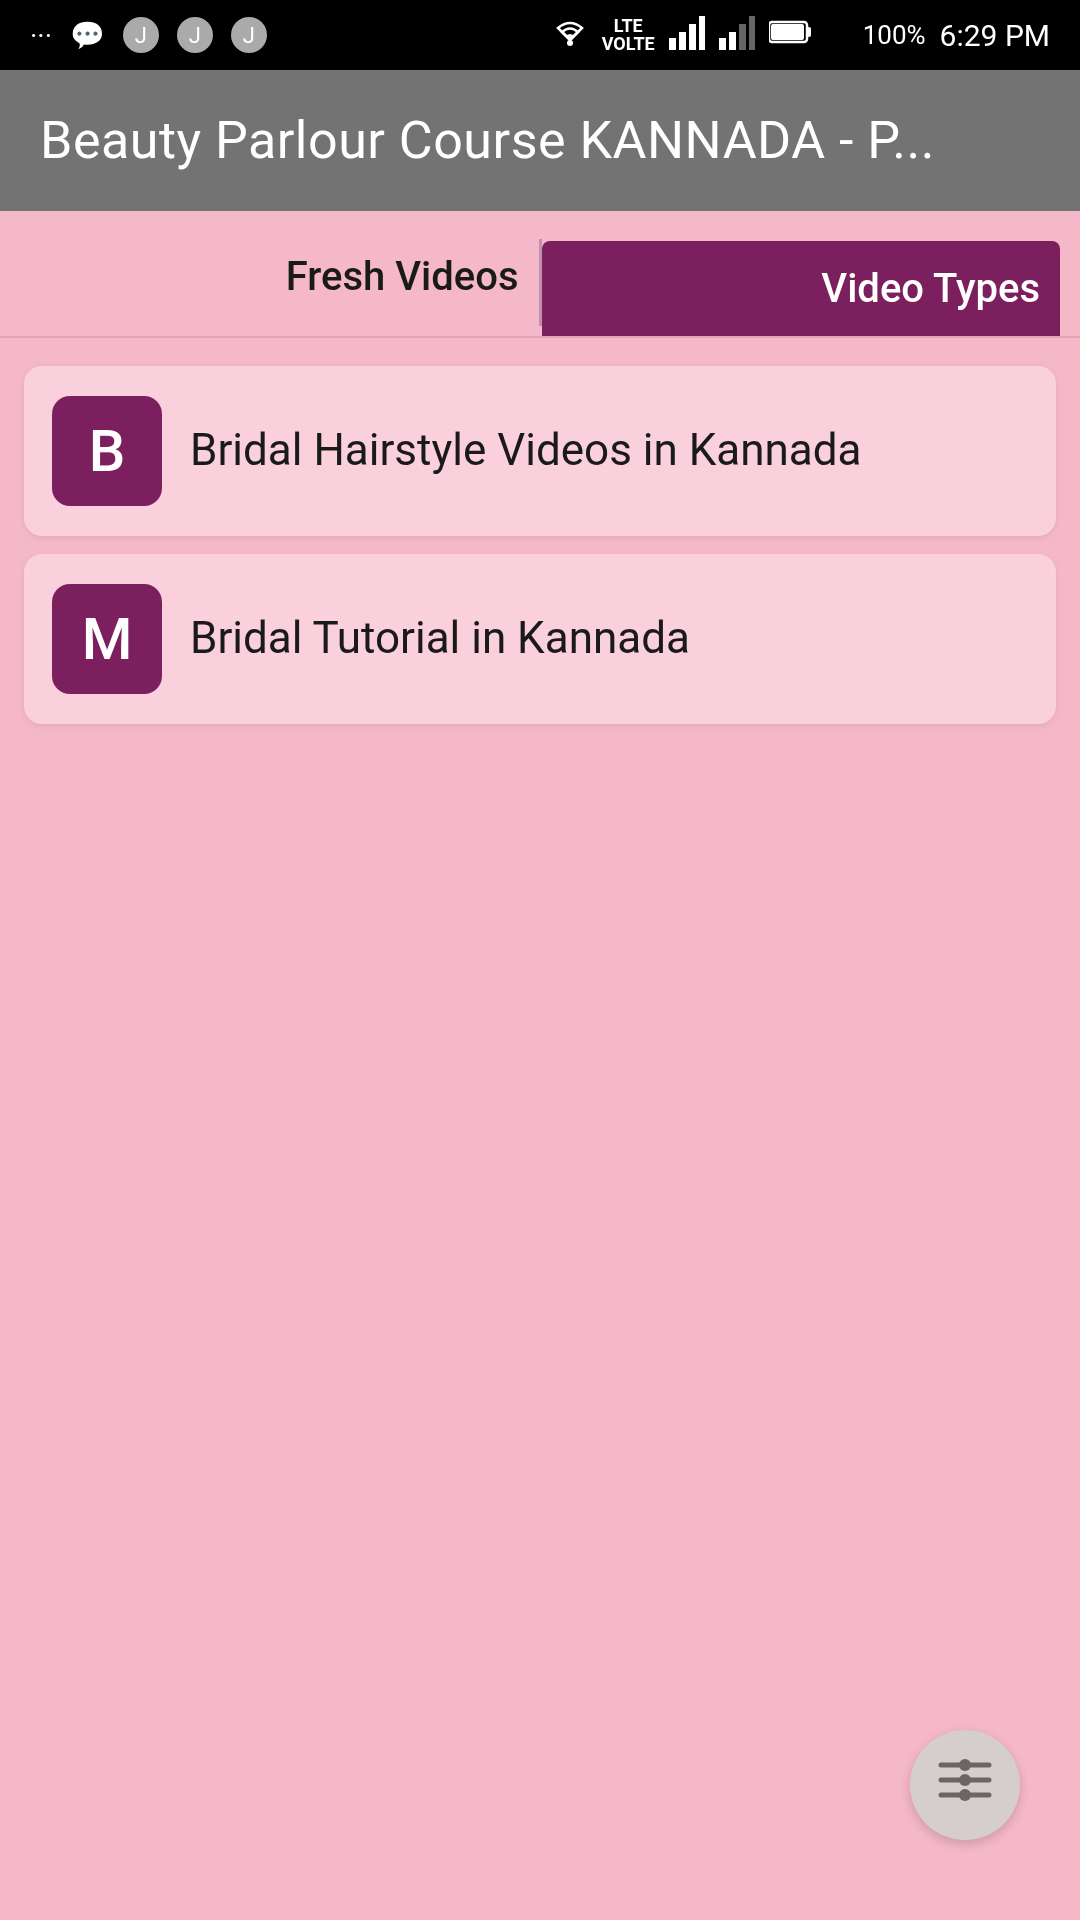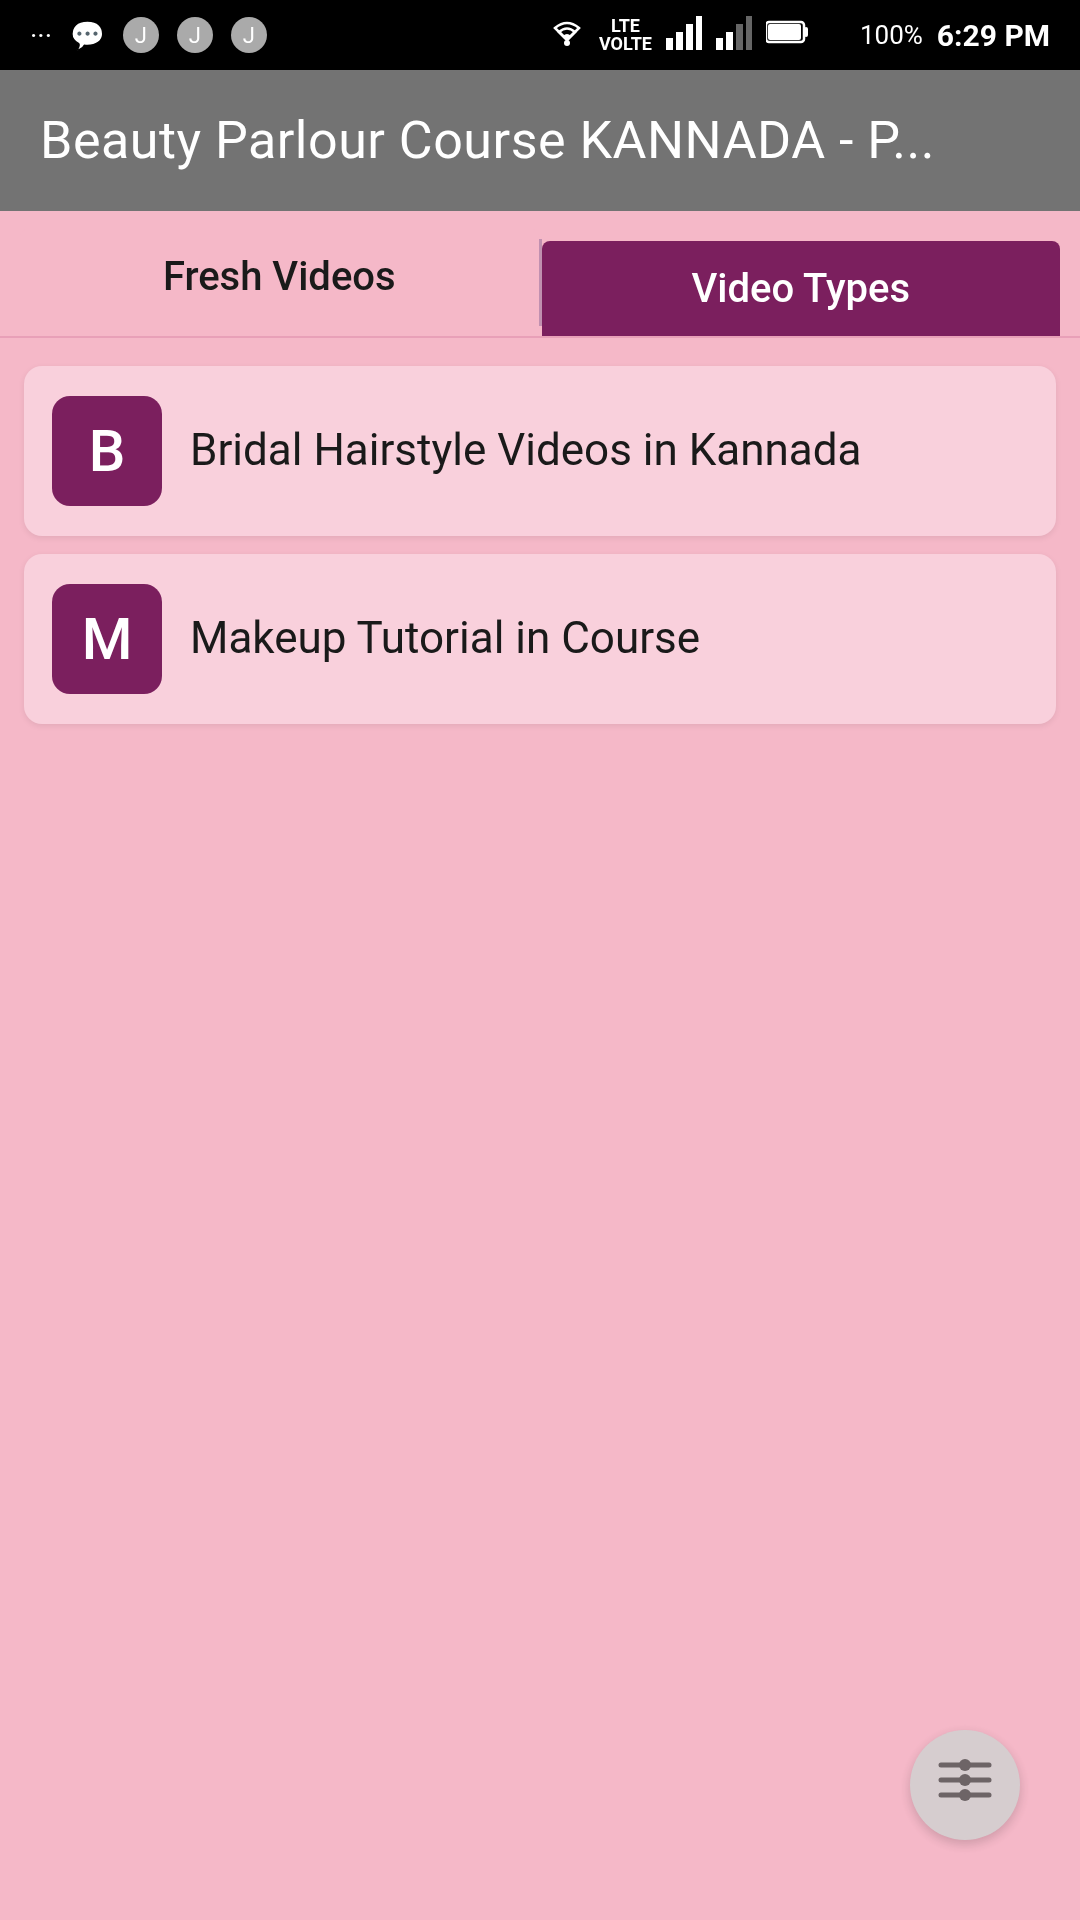--- a/index.html
+++ b/index.html
@@ -41,21 +41,21 @@
     }
 
     .status-icon {
       color: #fff;
       font-size: 28px;
     }
 
     .status-time {
       color: #fff;
       font-size: 30px;
-      font-weight: bold;
+      font-weight: normal;
     }
 
     .status-battery {
       color: #fff;
       font-size: 26px;
       margin-left: 36px;
     }
 
     
     .app-header {
@@ -78,21 +78,21 @@
       display: flex;
       flex-direction: row;
       border-bottom: 2px solid #e8a0b8;
       padding: 18px 20px 0 20px;
       gap: 0;
     }
 
     .tab-item {
       flex: 1;
       padding: 24px 20px;
-      text-align: center;
+      text-align: right;
       font-size: 40px;
       font-weight: 500;
       cursor: pointer;
       border-radius: 8px 8px 0 0;
     }
 
     .tab-item.active {
       background-color: #f5b8c8;
       color: #1a1a1a;
       border-bottom: 3px solid #f5b8c8;
@@ -250,21 +250,21 @@
     <div class="list-card-icon">
       <span class="list-card-icon-letter">B</span>
     </div>
     <div class="list-card-text">Bridal Hairstyle Videos in Kannada</div>
   </div>
 
   <div class="list-card">
     <div class="list-card-icon">
       <span class="list-card-icon-letter">M</span>
     </div>
-    <div class="list-card-text">Makeup Tutorial in Course</div>
+    <div class="list-card-text">Bridal Tutorial in Kannada</div>
   </div>
 
 </div>
 
 <button class="fab-button">
   <span class="fab-icon">
     <svg width="56" height="46" viewBox="0 0 56 46" fill="none" stroke="#555" stroke-width="5" stroke-linecap="round">
       <line x1="4" y1="8" x2="52" y2="8"></line>
       <line x1="4" y1="23" x2="52" y2="23"></line>
       <line x1="4" y1="38" x2="52" y2="38"></line>

